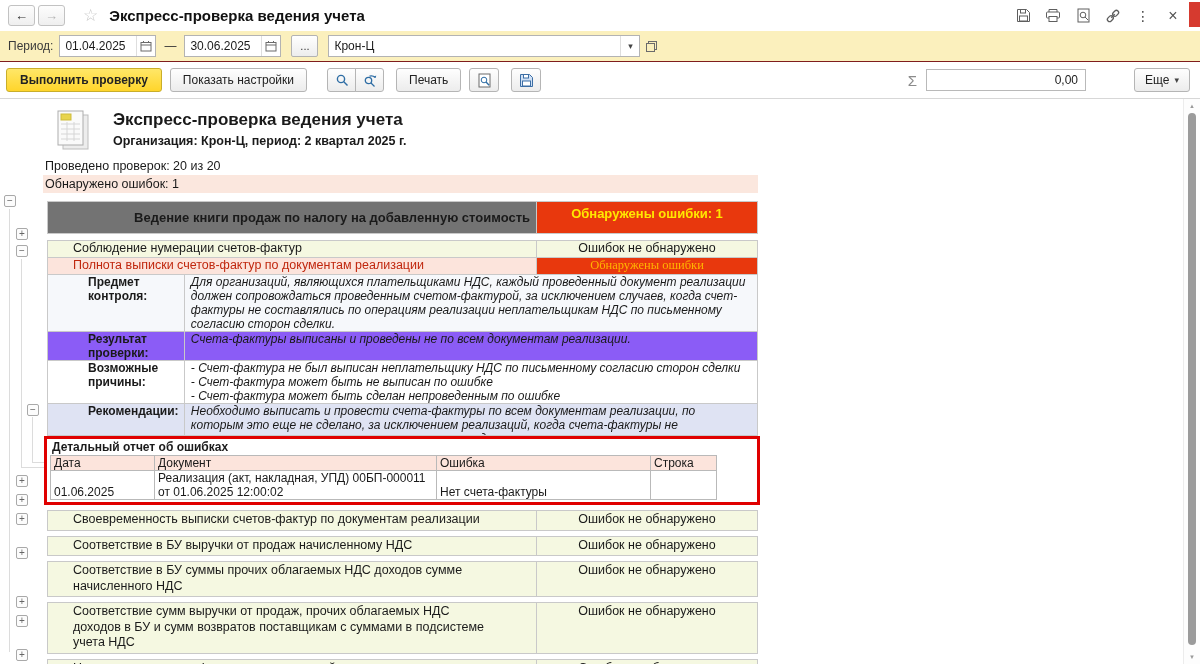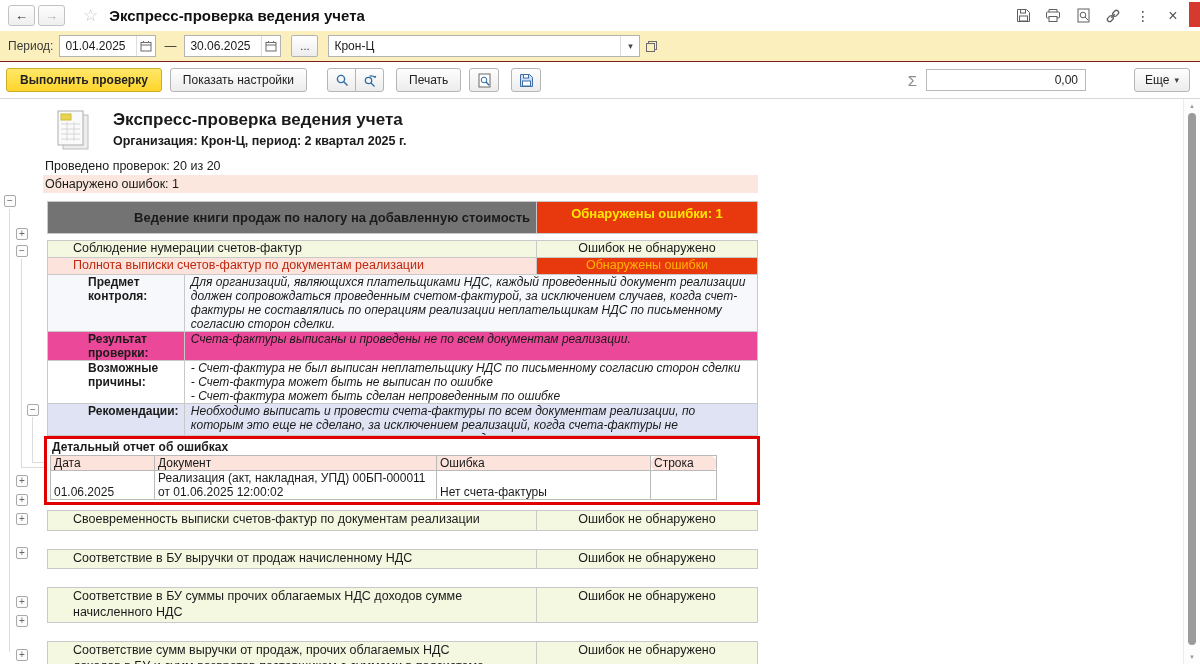--- a/index.html
+++ b/index.html
@@ -73,39 +73,39 @@
   .section-name { width:488px; background:#737373; font-weight:bold; font-size:13px; padding:8px 6px;text-align:right; }
   .section-status { width:221px; background:#e8380d; color:#ffe800; font-weight:bold; font-size:13px;
                     text-align:center; padding:4px 0; border-left:1px solid #c9c9c9; }
   .checks { margin:6px 0 0 47px; width:711px; border:1px solid #c9c9c9; }
   .crow { display:flex; border-bottom:1px solid #c9c9c9; }
   .crow:last-child { border-bottom:none; }
   .crow-label { width:488px; padding:0 4px 1px 25px; font-size:12.5px; line-height:15px; }
   .crow-status { width:221px; border-left:1px solid #c9c9c9; text-align:center; font-size:12.5px; line-height:15px; padding-bottom:1px; }
   .row-ok .crow-label, .row-ok .crow-status { background:#f5f8e1; }
   .row-err .crow-label { background:#fce4dc; color:#c0270e; }
-  .row-err .crow-status { background:#e8380d; color:#ffb400; }
+  .row-err .crow-status { background:#e8380d; color:#ffb400;font-family:Liberation Serif, serif; }
   .drow { display:flex; border-bottom:1px solid #c9c9c9; }
   .drow-label { width:136px; padding:0 4px 0 40px; font-weight:bold; font-size:12px; line-height:14px; }
   .drow-text { width:574px; border-left:1px solid #c9c9c9; padding:0 6px; font-size:12px; line-height:14px; white-space:pre-line;font-style:italic; }
   .d-subject .drow-label,.d-subject .drow-text { background:#f6f8fb; }
-  .d-result .drow-label,.d-result .drow-text { background:#ec4899; }
+  .d-result .drow-label,.d-result .drow-text { background:#8b5cf6; }
   .d-causes .drow-label,.d-causes .drow-text { background:#fff; }
   .d-recommend .drow-label,.d-recommend .drow-text { background:#dfe3f3; }
   .d-recommend { max-height:31px; overflow:hidden; border-bottom:none; }
   .error-box { margin-left:44px; width:716px; border:3px solid #e00000; background:#fff; padding:1px 2px 2px 3px; }
   .eb-title { font-weight:bold; font-size:12px; line-height:15px; padding-left:2px; }
   .eb-table { border-collapse:collapse; table-layout:fixed; width:666px; }
   .eb-table th, .eb-table td { border:1px solid #b9b9b9; font-size:12px; line-height:14px;
                                padding:0 3px; text-align:left; font-weight:normal; }
   .eb-table th { background:#fce4dc; }
-  .c-date{width:104px;} .c-doc{width:282px;} .c-err{width:214px;} .c-line{width:66px;border-radius:7px;}
+  .c-date{width:104px;} .c-doc{width:282px;} .c-err{width:214px;} .c-line{width:66px;}
   .vbot { vertical-align:bottom; }
   .okrows { margin:5px 0 0 47px; width:711px; }
-  .okrow { display:flex; border:1px solid #c9c9c9; background:#f5f8e1; margin-bottom:18px; }
+  .okrow { display:flex; border:1px solid #c9c9c9; background:#f5f8e1; margin-bottom:5px; }
   .okrow-label { width:488px; padding:1px 40px 2px 25px; font-size:12.5px; line-height:15.5px; }
   .okrow-status { width:221px; border-left:1px solid #c9c9c9; text-align:center; font-size:12.5px; padding-top:1px; }
   
   .vscroll { position:absolute; top:99px; right:0; width:17px; height:565px; background:#fdfdfd; border-left:1px solid #ececec; }
   .vs-arrow { position:absolute; left:0; width:16px; text-align:center; font-size:6px; color:#9a9a9a; cursor:pointer; }
   .vs-up { top:4px; } .vs-down { bottom:4px; }
   .vs-thumb { position:absolute; left:4px; top:14px; width:8px; height:532px; background:#9b9b9b; border-radius:4px; cursor:pointer; }
 </style>
 </head>
 <body>

